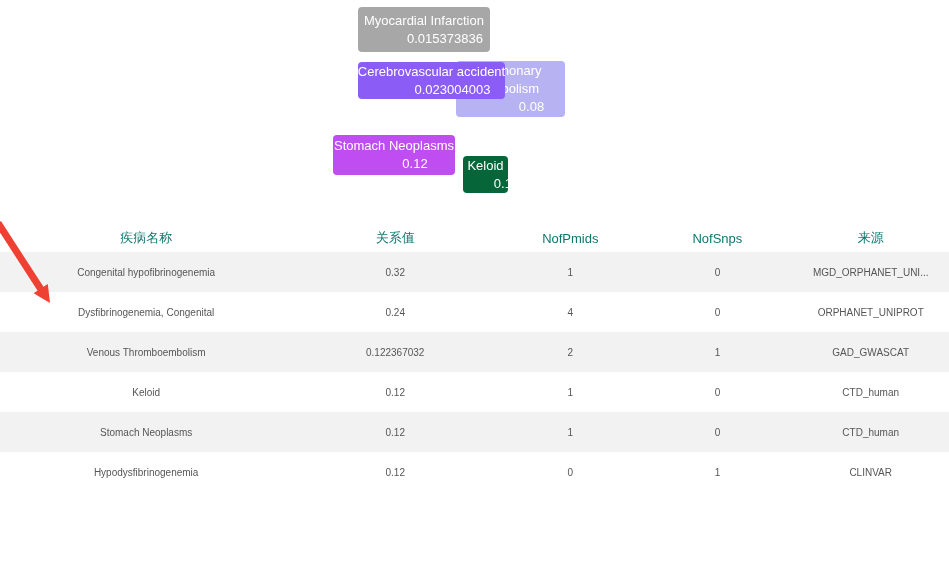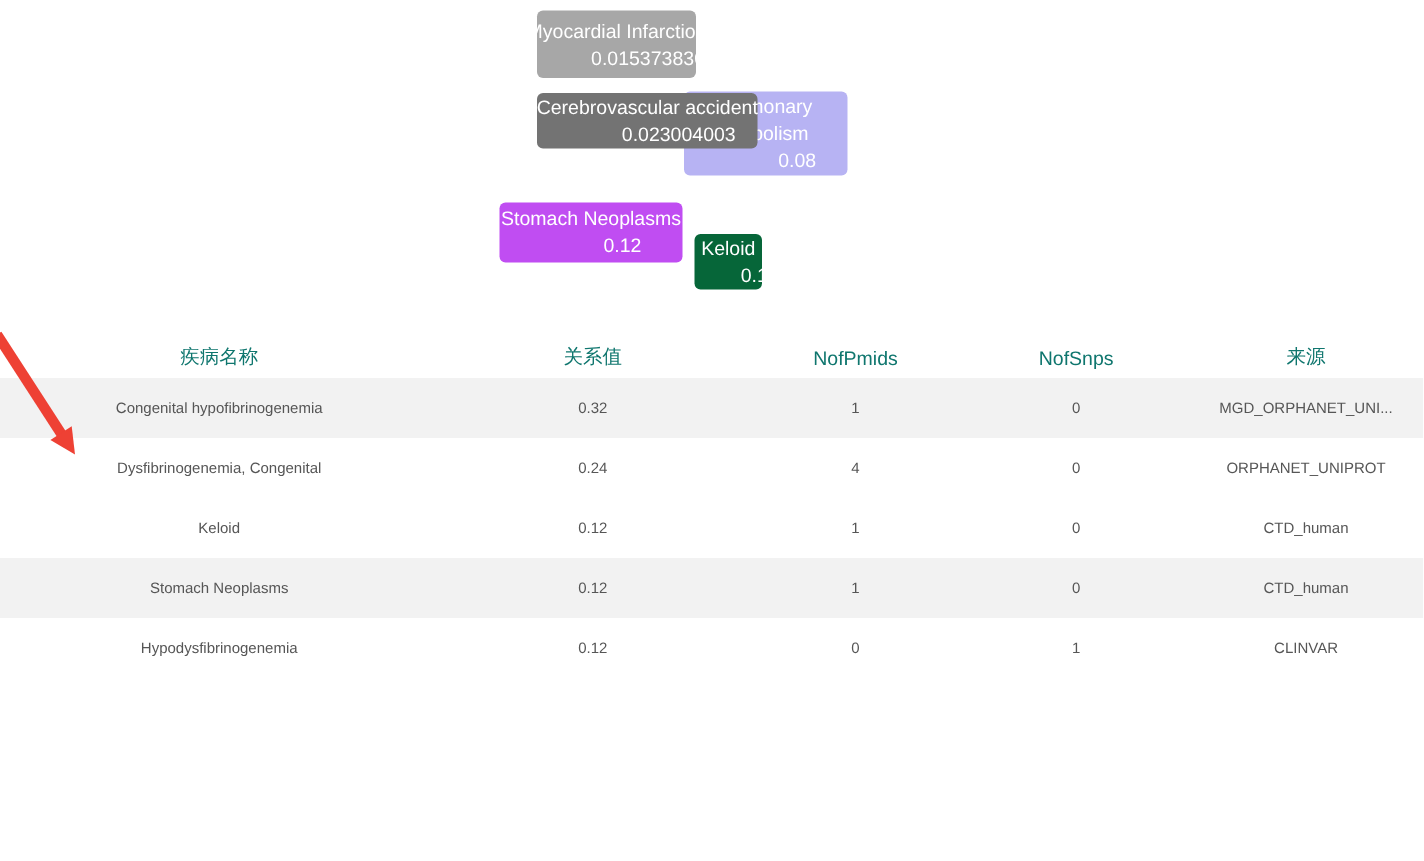--- a/index.html
+++ b/index.html
@@ -16,21 +16,21 @@
     flex-direction: column;
     align-items: center;
     justify-content: center;
     text-align: center;
     font-size: 13px;
     line-height: 18px;
     cursor: pointer;
   }
   .tag .tag-label { display: block; white-space: nowrap; }
   .tag .tag-value { display: block; margin-left: 42px; }
-  .tag-myocardial { left: 358px; top: 7px;   width: 106px; height: 45px; z-index: 1; }
+  .tag-myocardial { left: 358px; top: 7px;   width: 132px; height: 45px; z-index: 1; }
   .tag-pulmonary  { left: 456px; top: 61px;  width: 109px; height: 56px; z-index: 1; }
   .tag-pulmonary .tag-label { white-space: normal; }
   .tag-cerebro    { left: 358px; top: 62px;  width: 147px; height: 37px; z-index: 2; }
   .tag-stomach    { left: 333px; top: 135px; width: 122px; height: 40px; z-index: 1; }
   .tag-keloid     { left: 463px; top: 156px; width: 45px;  height: 37px; z-index: 1; }
 
   
   .arrow-svg { position: absolute; left: 0; top: 195px; width: 70px; height: 115px; z-index: 6; pointer-events: none; }
 
   
@@ -76,21 +76,21 @@
     <div class="tag tag-myocardial" style="background-color: rgb(167, 167, 167);">
       <span class="tag-label">Myocardial Infarction</span>
       <span class="tag-value">0.015373836</span>
     </div>
 
     <div class="tag tag-pulmonary" style="background-color: rgb(183, 179, 243);">
       <span class="tag-label">Pulmonary Embolism</span>
       <span class="tag-value">0.08</span>
     </div>
 
-    <div class="tag tag-cerebro" style="background-color: #737373;">
+    <div class="tag tag-cerebro" style="background-color: #8b5cf6;">
       <span class="tag-label">Cerebrovascular accident</span>
       <span class="tag-value">0.023004003</span>
     </div>
 
     <div class="tag tag-stomach" style="background-color: rgb(192, 77, 242);">
       <span class="tag-label">Stomach Neoplasms</span>
       <span class="tag-value">0.12</span>
     </div>
 
     <div class="tag tag-keloid" style="background-color: rgb(6, 102, 57);">
@@ -130,20 +130,27 @@
           <td>0</td>
           <td>MGD_ORPHANET_UNI...</td>
         </tr>
         <tr class="row-even">
           <td>Dysfibrinogenemia, Congenital</td>
           <td>0.24</td>
           <td>4</td>
           <td>0</td>
           <td>ORPHANET_UNIPROT</td>
         </tr>
+        <tr class="row-odd">
+          <td>Venous Thromboembolism</td>
+          <td>0.122367032</td>
+          <td>2</td>
+          <td>1</td>
+          <td>GAD_GWASCAT</td>
+        </tr>
         <tr class="row-even">
           <td>Keloid</td>
           <td>0.12</td>
           <td>1</td>
           <td>0</td>
           <td>CTD_human</td>
         </tr>
         <tr class="row-odd">
           <td>Stomach Neoplasms</td>
           <td>0.12</td>

